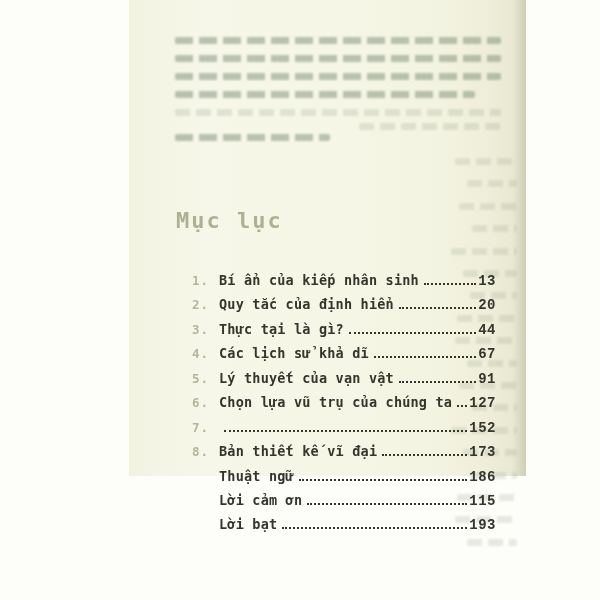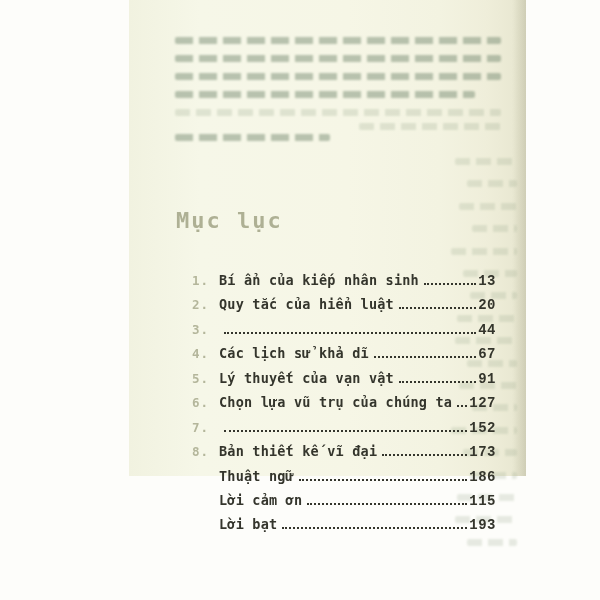--- a/index.html
+++ b/index.html
@@ -99,27 +99,28 @@
   <div class="toc" id="toc">
   <div class="row">
     <span class="num">1.</span>
     <span class="label">Bí ẩn của kiếp nhân sinh</span>
     <span class="leader"></span>
     <span class="pageno">13</span>
   </div>
 
   <div class="row">
     <span class="num">2.</span>
-    <span class="label">Quy tắc của hiển luật</span>
+    <span class="label">Quy tắc của định hiển</span>
     <span class="leader"></span>
     <span class="pageno">20</span>
   </div>
 
   <div class="row">
     <span class="num">3.</span>
+    <span class="label">Thực tại là gì?</span>
     <span class="leader"></span>
     <span class="pageno">44</span>
   </div>
 
   <div class="row">
     <span class="num">4.</span>
     <span class="label">Các lịch sử khả dĩ</span>
     <span class="leader"></span>
     <span class="pageno">67</span>
   </div>

